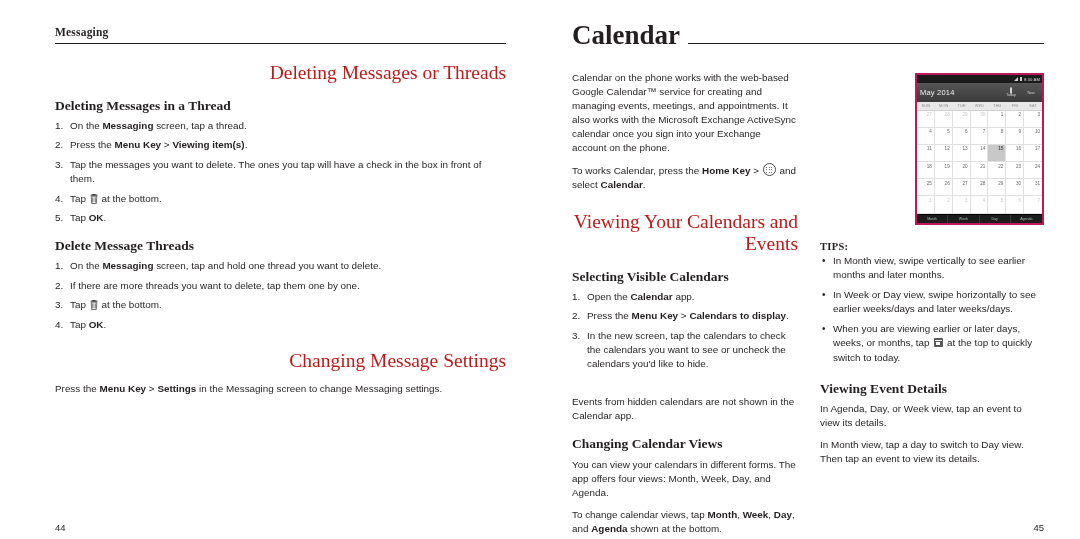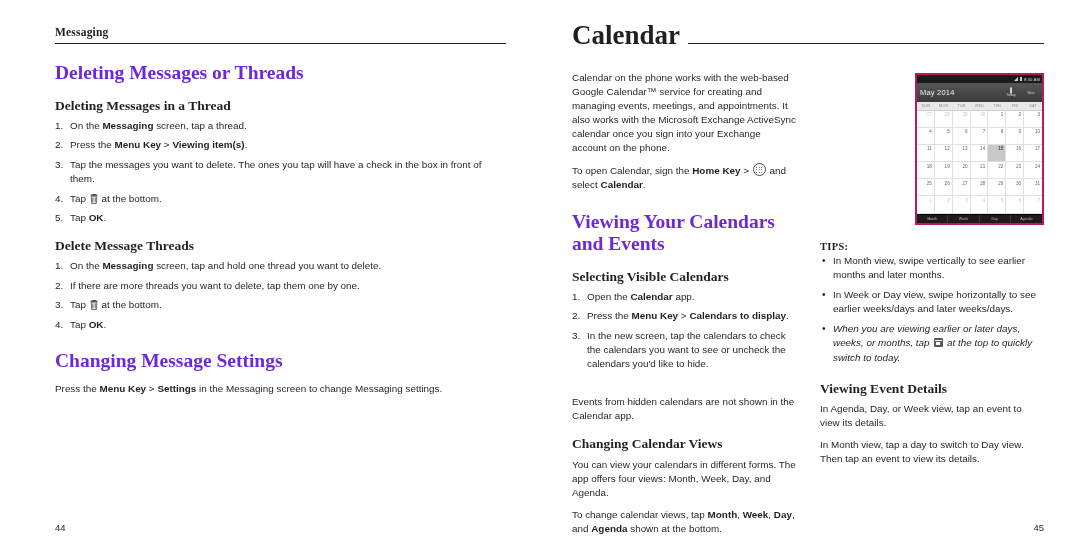--- a/index.html
+++ b/index.html
@@ -77,25 +77,26 @@
   .col {
     width: 226px;
   }
   .col-narrow {
     width: 224px;
   }
 
   
   h1.h-main {
     font-family: "Liberation Serif", serif;
-    font-weight: bold;
+    font-weight: normal;
     font-size: 19.5px;
     line-height: 1.16;
     margin: 18px 0 9px 0;
-    color: #6d28d9;
+    color: #b91c1c;
+    text-align: right;
   }
   h2.h-sub {
     font-family: "Liberation Serif", serif;
     font-weight: bold;
     font-size: 13.5px;
     line-height: 1.2;
     margin: 13px 0 5px 0;
     color: #231f20;
   }
   .h-main:first-child, .h-sub:first-child { margin-top: 0; }
@@ -141,21 +142,21 @@
     padding: 0;
     list-style: none;
   }
   ul.bullets > li {
     position: relative;
     padding-left: 13px;
     font-size: 9.9px;
     line-height: 1.42;
     margin-bottom: 6px;
   }
-  ul.bullets > li:last-child { margin-bottom: 0; font-style: italic; }
+  ul.bullets > li:last-child { margin-bottom: 0; }
   ul.bullets > li::before {
     content: "\2022";
     position: absolute;
     left: 2px;
     top: -0.5px;
     font-size: 10px;
   }
   .tips-label {
     font-family: "Liberation Serif", serif;
     font-weight: bold;
@@ -430,21 +431,21 @@
       <div class="chapter-title">Calendar</div>
       <div class="chapter-rule"></div>
     </div>
 
     <div class="cols">
 
       <div class="col">
 
         <p class="body">Calendar on the phone works with the web-based Google Calendar™ service for creating and managing events, meetings, and appointments. It also works with the Microsoft Exchange ActiveSync calendar once you sign into your Exchange account on the phone.</p>
 
-        <p class="body"><span>To open Calendar, sign the </span><b>Home Key</b><span> &gt; </span><span class="inl-icon ic-apps"><span class="dots">
+        <p class="body"><span>To works Calendar, press the </span><b>Home Key</b><span> &gt; </span><span class="inl-icon ic-apps"><span class="dots">
                 <i></i>
                 <i></i>
                 <i></i>
                 <i></i>
                 <i></i>
                 <i></i>
                 <i></i>
                 <i></i>
                 <i></i>
               </span></span><span> and select </span><b>Calendar</b>.</p>

